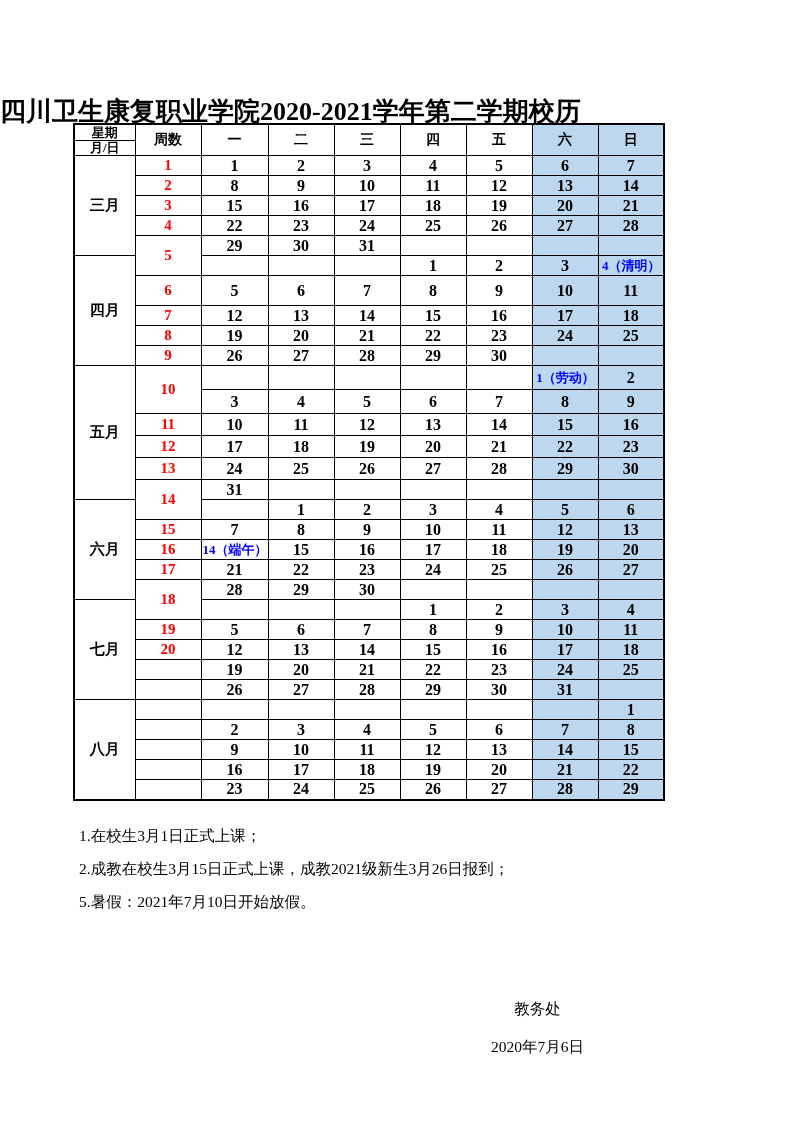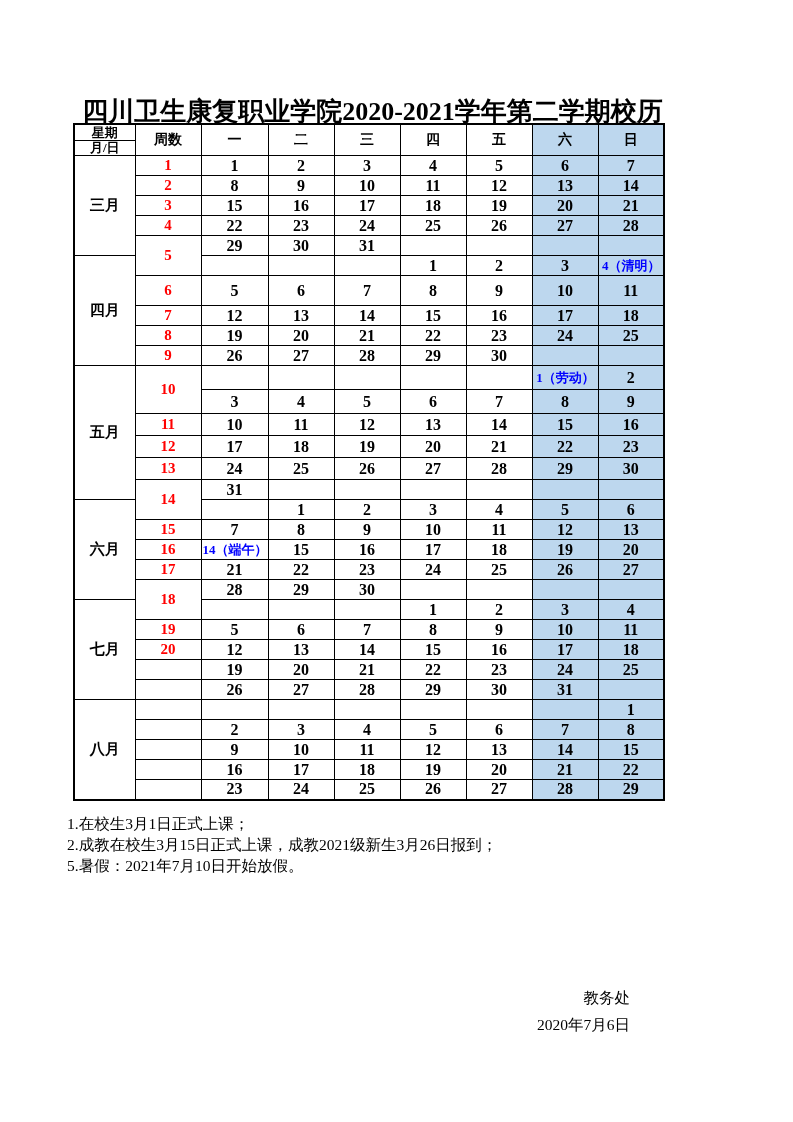--- a/index.html
+++ b/index.html
@@ -3,21 +3,21 @@
 <meta charset="utf-8">
 <style>
   html,body{margin:0;padding:0;}
   body{
     width:793px;height:1122px;background:#ffffff;position:relative;
     font-family:"Liberation Serif","DejaVu Serif",serif;color:#000;
     overflow:hidden;
   }
   .title{
     position:absolute;top:94px;left:0;width:745px;margin:0;
-    text-align:center;font-size:26px;font-weight:bold;white-space:nowrap;
+    font-size:26px;font-weight:bold;white-space:nowrap;
   }
   table.cal{
     position:absolute;left:73px;top:123px;
     border-collapse:collapse;table-layout:fixed;
     border:2.5px solid #000;
   }
   .cal th,.cal td{
     border:1.5px solid #000;padding:0;margin:0;
     text-align:center;vertical-align:middle;
     font-weight:bold;font-size:16px;line-height:1;
@@ -34,26 +34,26 @@
   td.week{color:#FF0000;font-size:15px;}
   td.day{font-size:16px;}
   .wkend{background:#BDD7EE;}
   td.holiday{
     color:#0000FF;text-align:center;padding-left:1px;font-size:13px;
   }
   .notes{
     position:absolute;left:67px;top:813px;width:678px;
     font-size:15.5px;
   }
-  .notes p{margin:0;line-height:21px;}
+  .notes p{margin:12px;line-height:21px;}
   .signature{
     position:absolute;left:440px;top:982px;width:195px;
     text-align:center;font-size:15.5px;
   }
-  .signature p{margin:5px;line-height:22px;text-align:right;}
+  .signature p{margin:16px;line-height:22px;}
 </style>
 </head>
 <body>
 
 <h1 class="title">四川卫生康复职业学院2020-2021学年第二学期校历</h1>
 
 <table class="cal">
   <colgroup>
     <col style="width:61px">
     <col style="width:66px">

